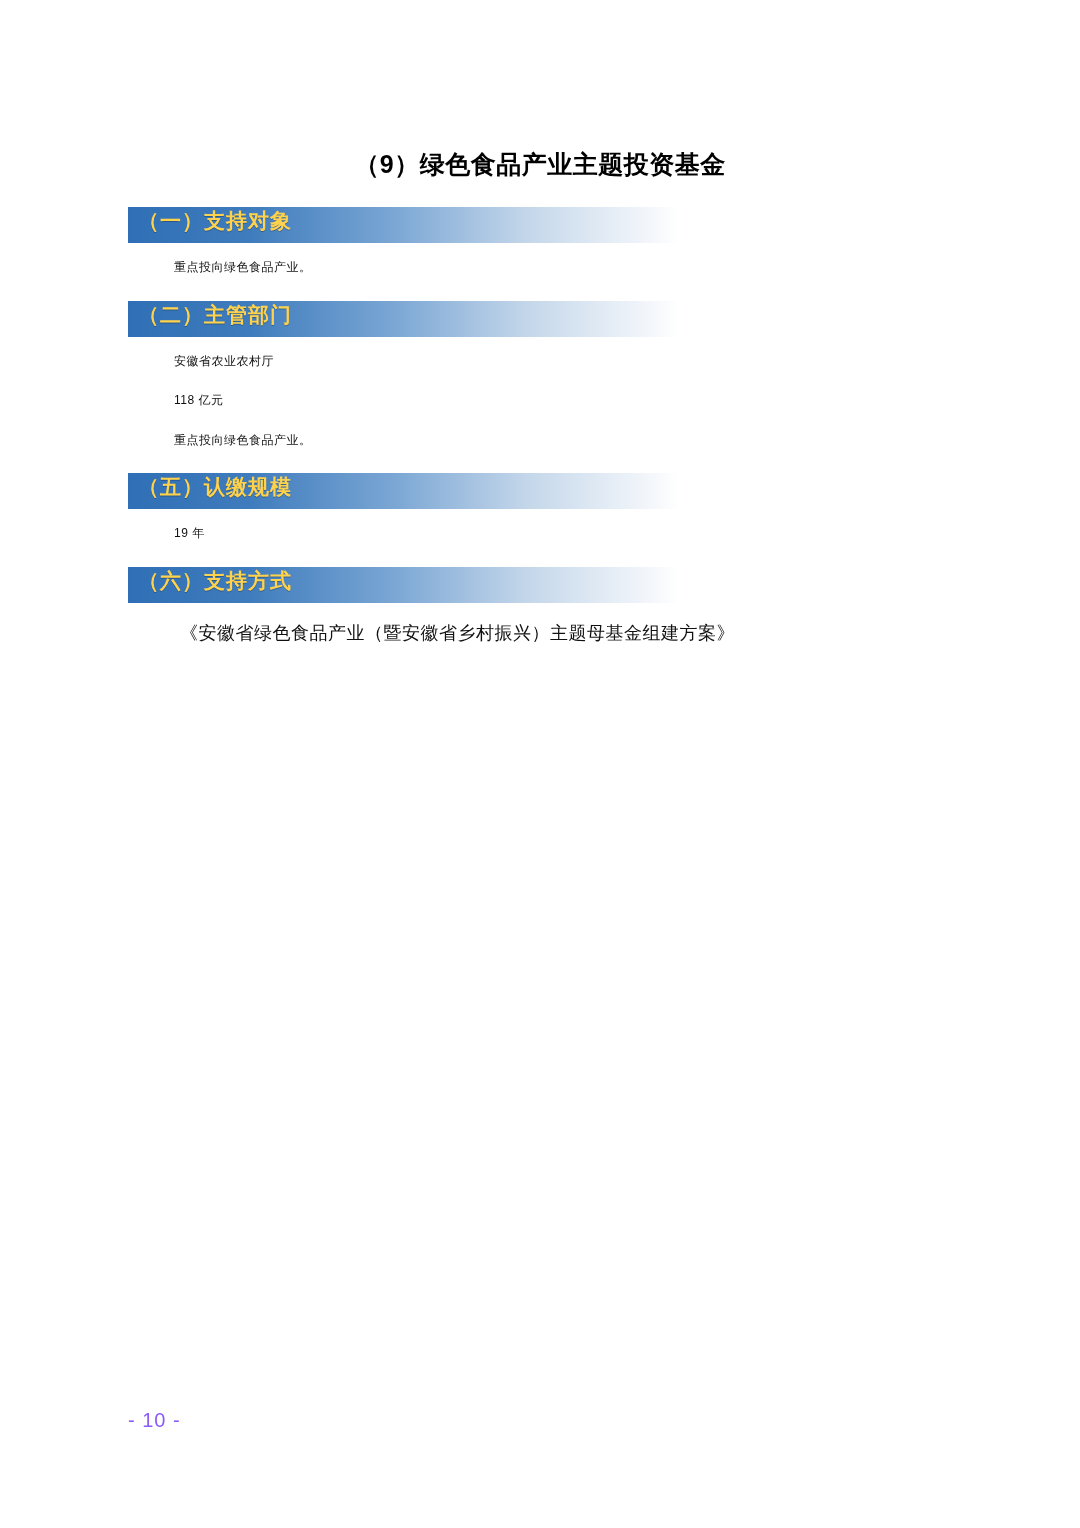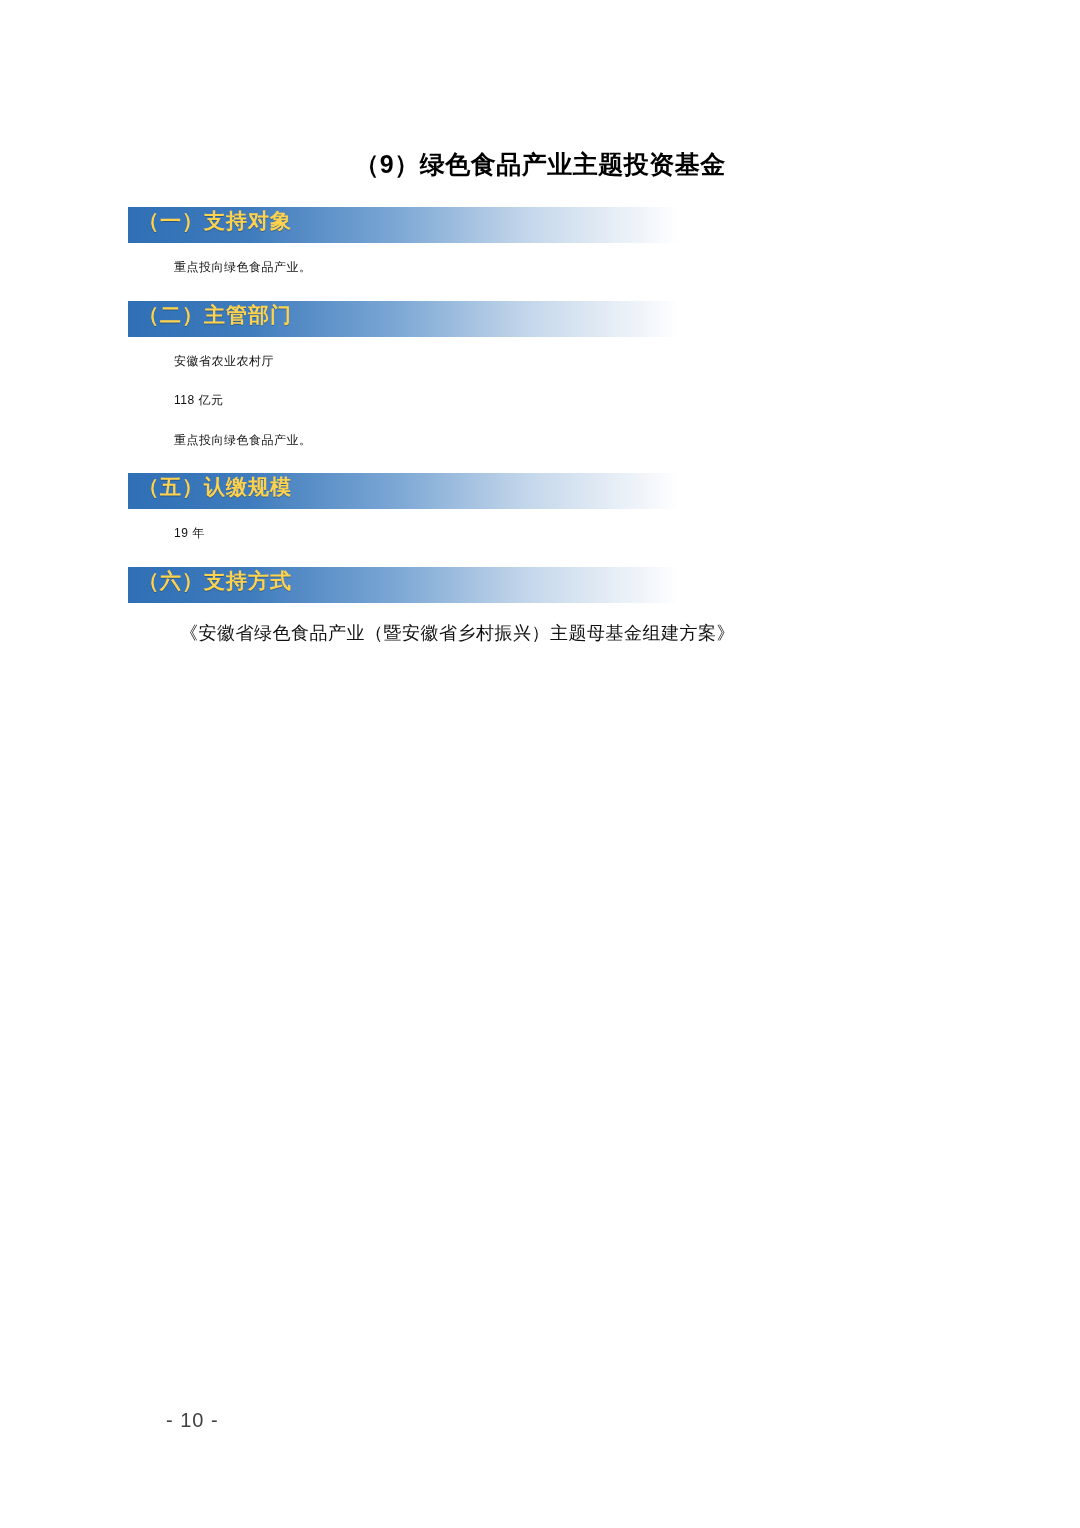--- a/index.html
+++ b/index.html
@@ -60,23 +60,22 @@
   }
   .section-body.wide {
     padding-left: 52px;
     font-size: 18px;
   }
   .page-number {
     position: absolute;
     left: 128px;
     bottom: 96px;
     font-size: 20px;
-    color: #404040;
+    color: #8b5cf6;
     letter-spacing: 1px;
-    margin-left: 38px;
   }
 </style>
 </head>
 <body>
 
 <div class="page">
 
   <div class="doc-title">（9）绿色食品产业主题投资基金</div>
 
   <div class="section">

